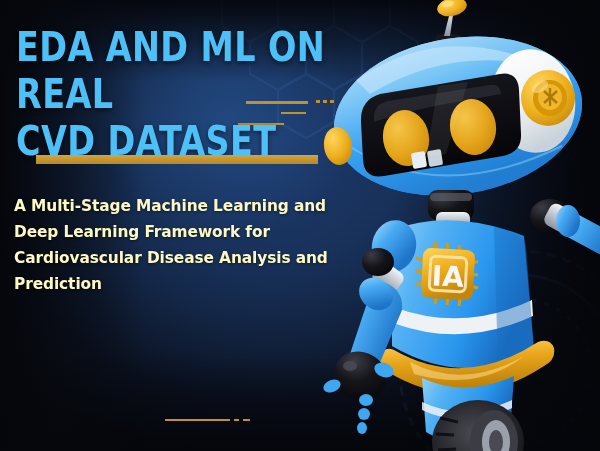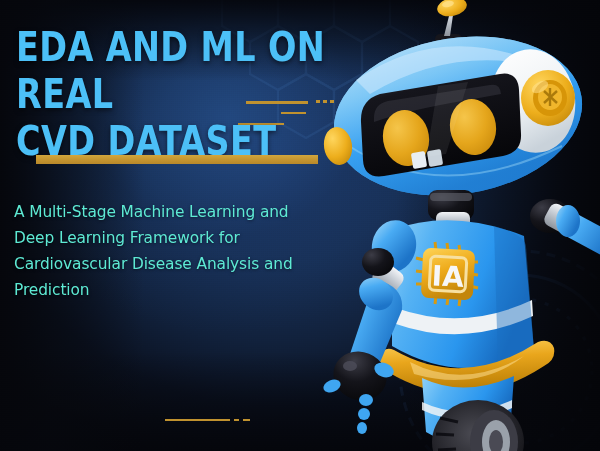--- a/index.html
+++ b/index.html
@@ -86,25 +86,25 @@
 
   .gold-bar {
     position: absolute;
     left: 36px; top: 155px;
     width: 282px; height: 9px;
     background: linear-gradient(180deg,#d2a63c 0%, #c4942f 55%, #b8882a 100%);
   }
 
   .subtitle {
     position: absolute;
-    left: 14px; top: 199px;
+    left: 14px; top: 193px;
     width: 345px;
-    color: #5eead4;
+    color: #fef9c3;
     font-family: "DejaVu Sans", "Liberation Sans", sans-serif;
-    font-weight: 400;
+    font-weight: 700;
     font-size: 15.4px;
     line-height: 26px;
     letter-spacing: -0.1px;
     text-shadow: 0 1px 3px rgba(0,0,0,.5);
     white-space: pre-line;
   }
 
   
   .dash { position: absolute; background: #c0922f; }
   .dash.thin { height: 2px; }

